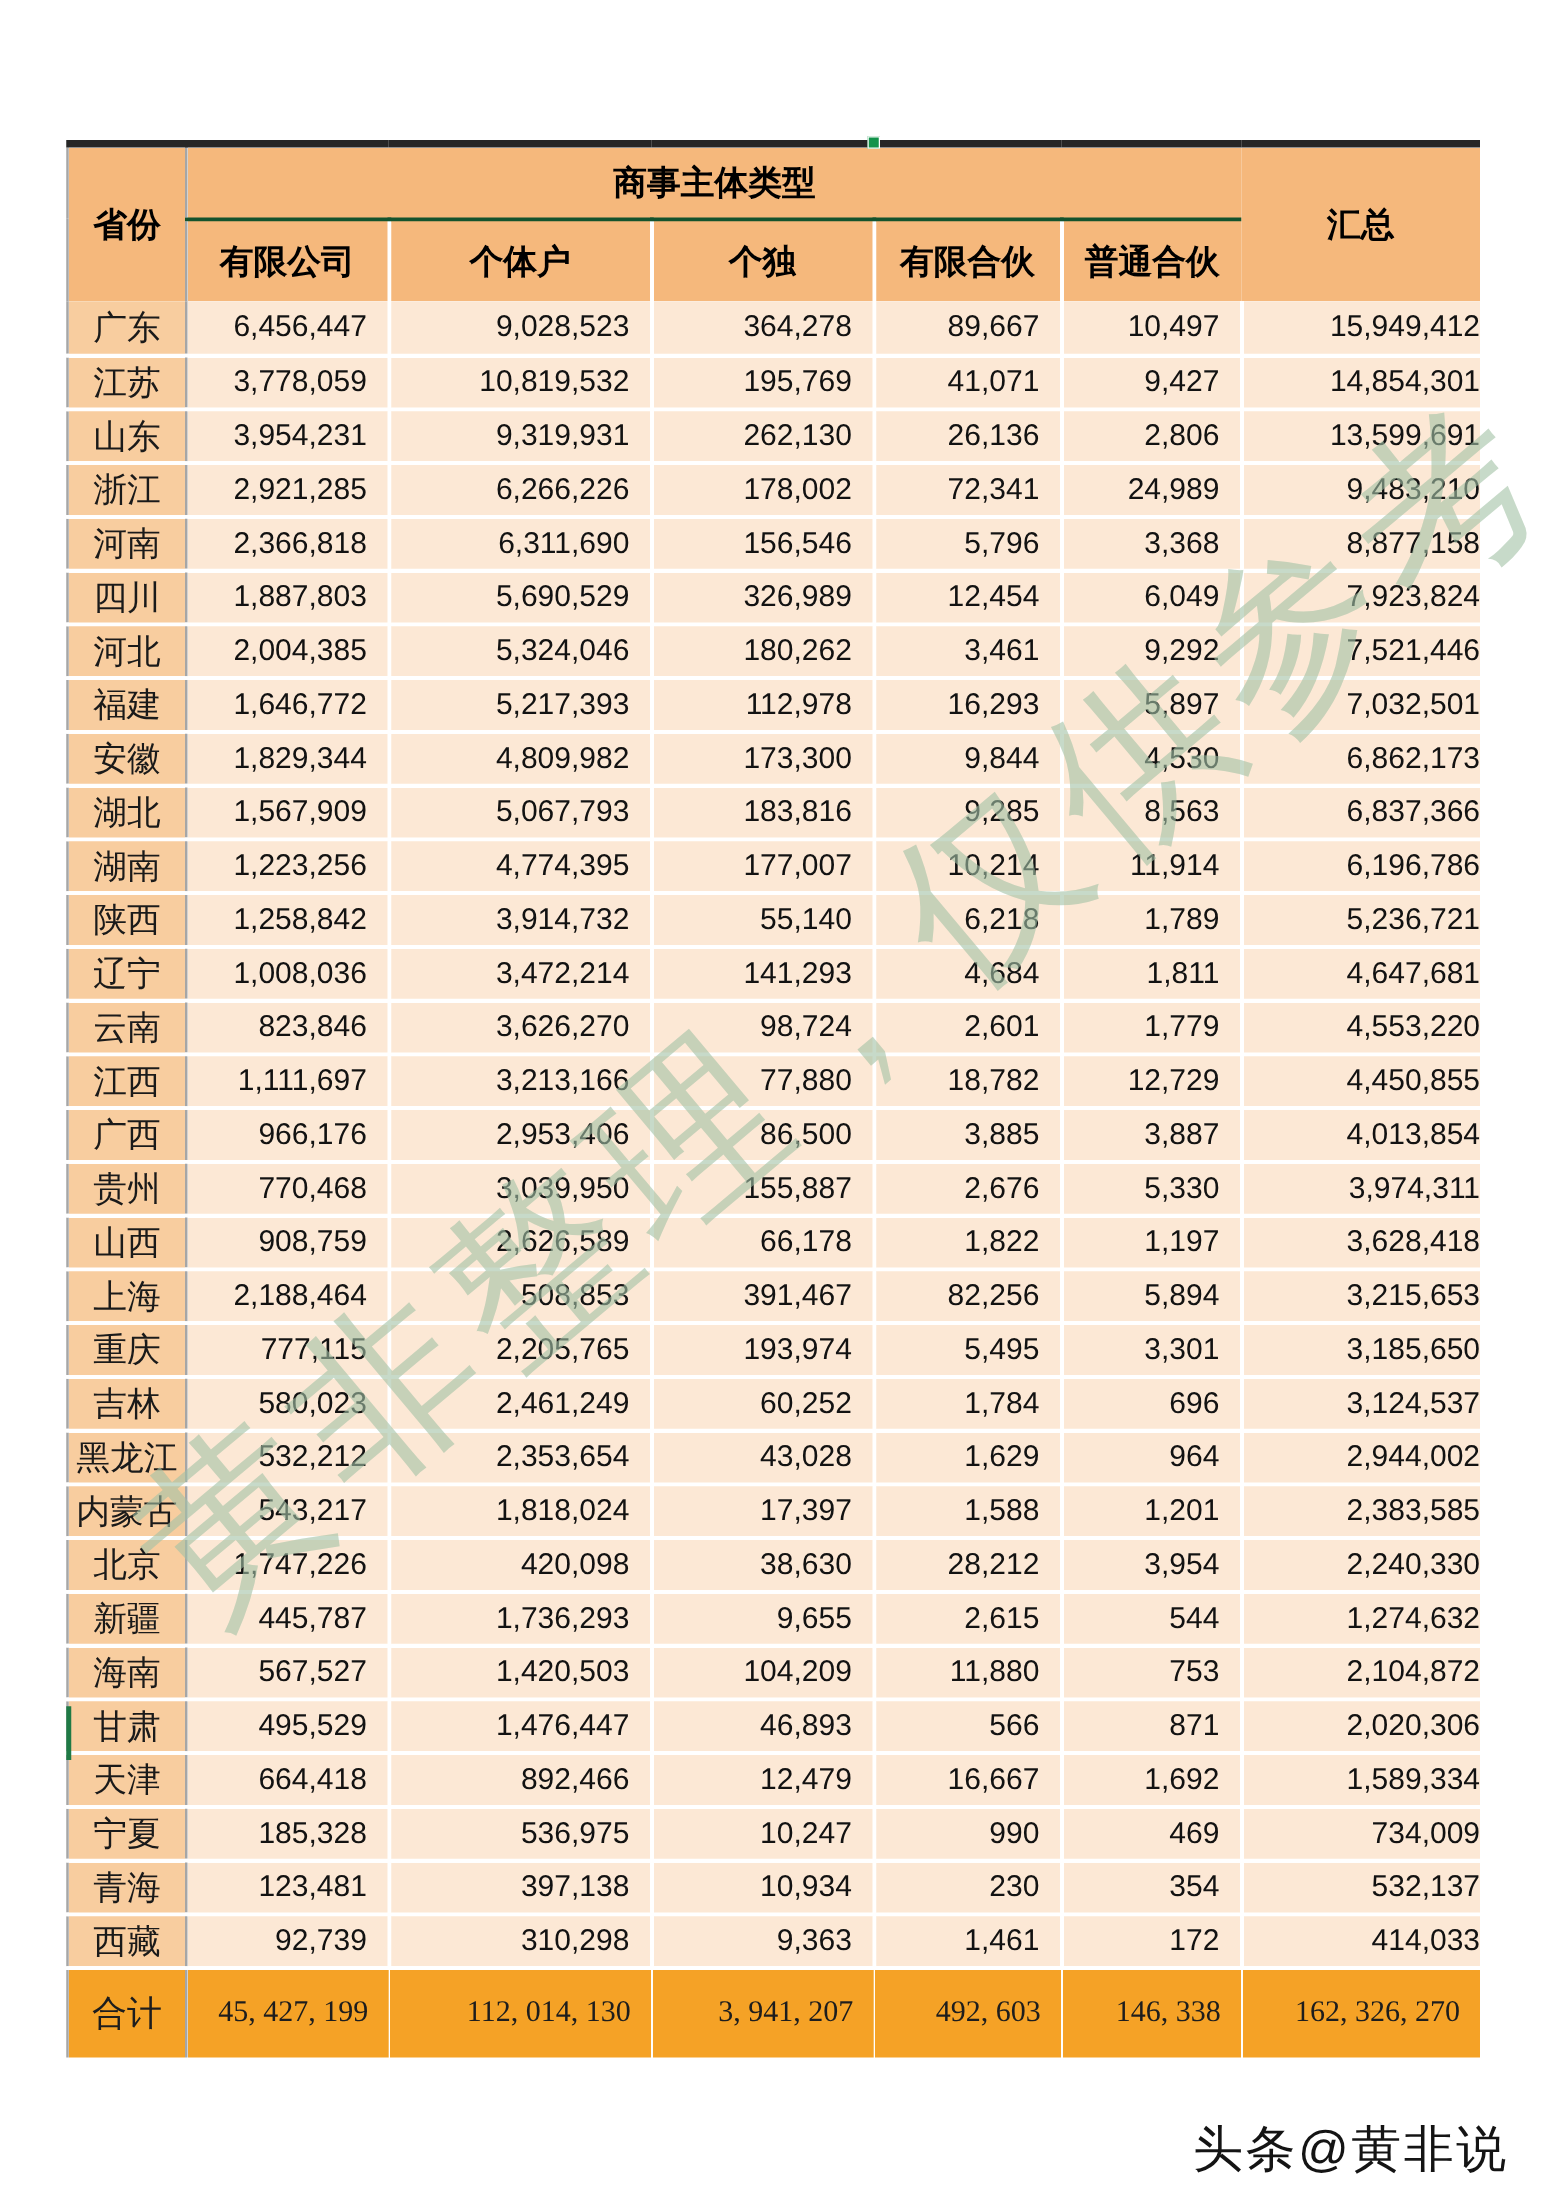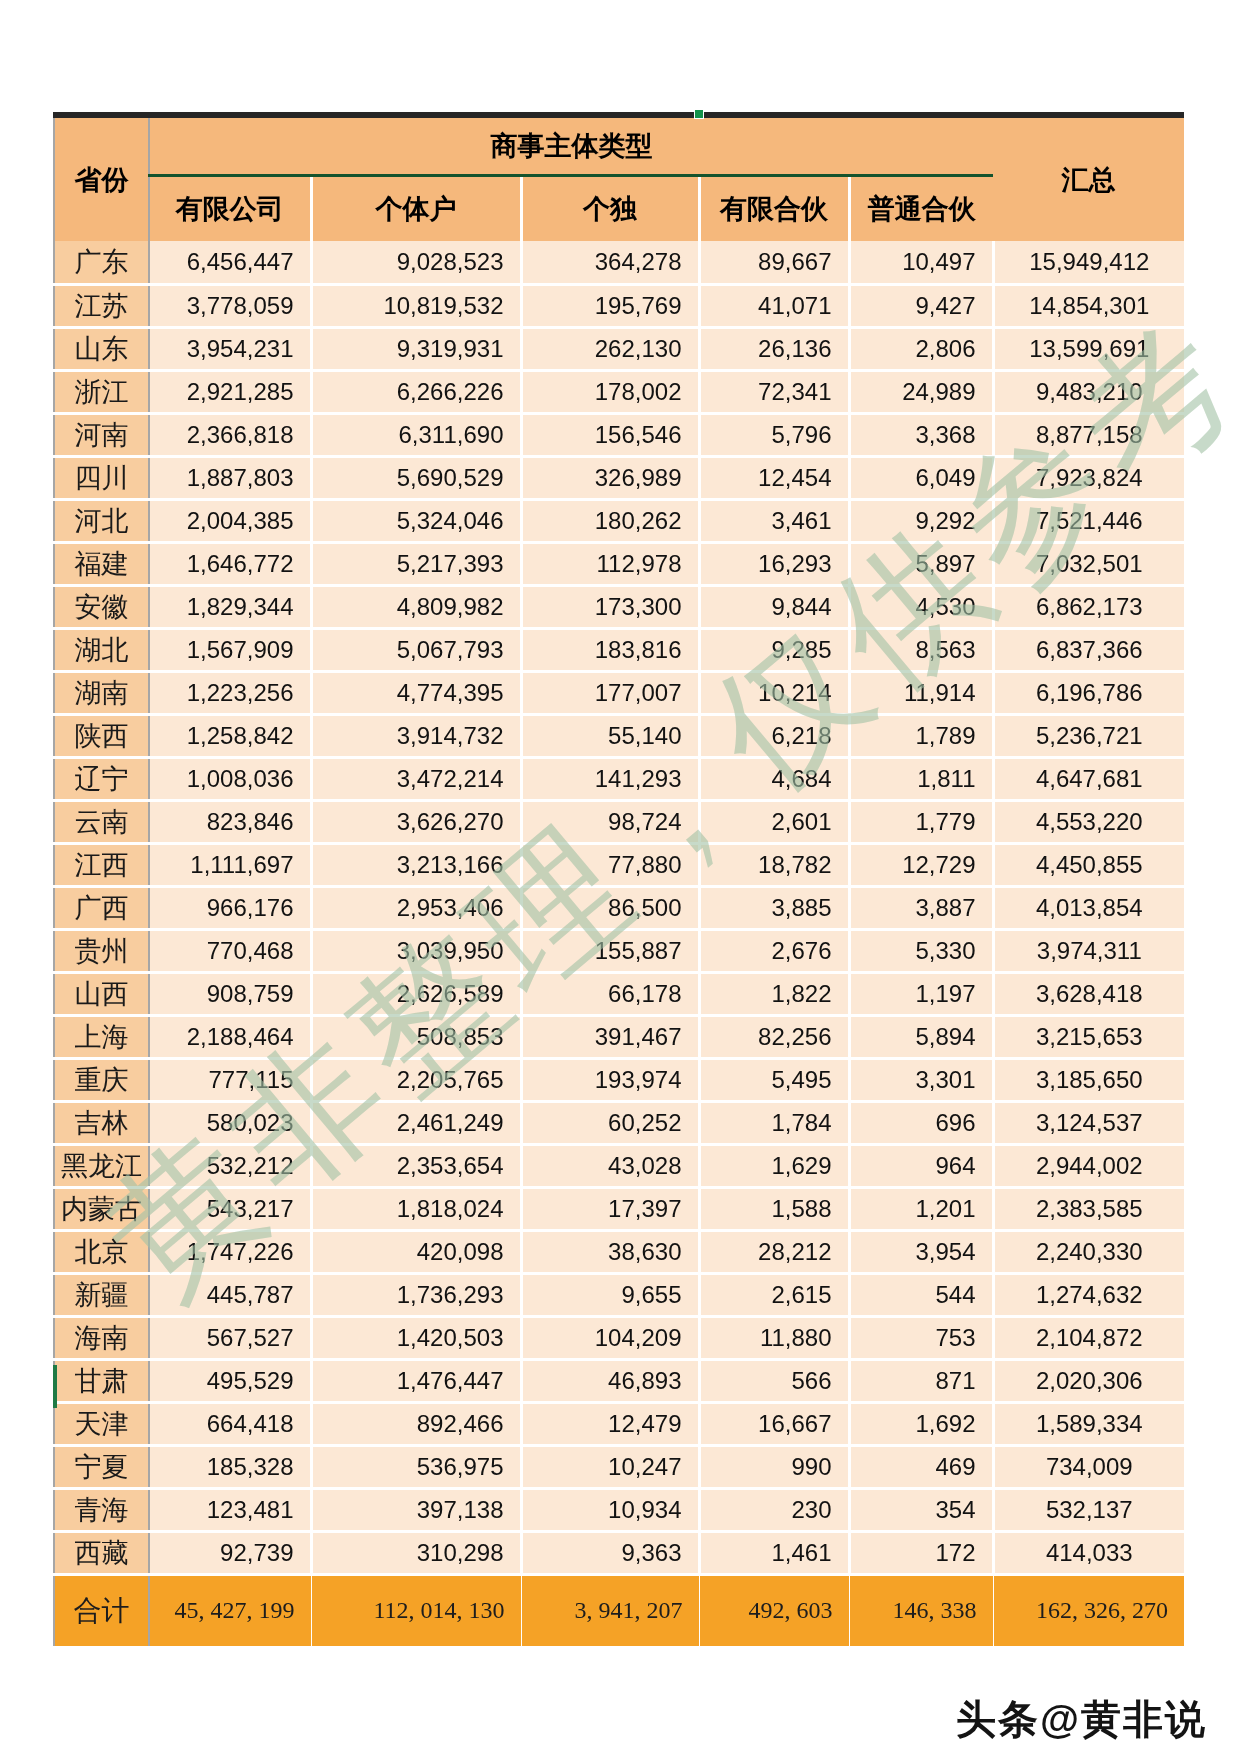--- a/index.html
+++ b/index.html
@@ -38,21 +38,21 @@
     height:43px;
     border-bottom:3px solid #fff;
     border-right:3px solid #fff;
     background:var(--cell-bg,#FCE8D5);
     font-size:24px;
     color:#121212;
     text-align:right;
     padding-right:16px;
     vertical-align:middle;
   }
-  tbody td:last-child { border-right:none; padding-right:0;text-align:center; }
+  tbody td:last-child { border-right:none; padding-right:0; }
   tbody td.prov {
     background:var(--province-bg,#F8CD9F);
     border-left:2px solid var(--grid-gray,#A6A6A6);
     border-right:2px solid var(--grid-gray,#A6A6A6);
     text-align:center;
     padding:0;
     font-family:"Liberation Serif", serif;
     font-size:27px;
     color:#1a1a1a;
   }
@@ -108,21 +108,21 @@
     width:4px;
     height:43px;
     background:#1F7A45;
     z-index:3;
   }
   .footer-credit {
     position:absolute;
     right:33px;
     top:1692px;
     font-size:40px;
-    font-weight:bold;
+    font-weight:normal;
     letter-spacing:2px;
     color:#141414;
     font-family:"Liberation Sans", sans-serif;
     z-index:4;
   }
 </style>
 </head>
 <body style="--header-bg: #F5B87C; --province-bg: #F8CD9F; --cell-bg: #FCE8D5; --total-bg: #F5A226; --grid-gray: #A6A6A6; --top-border: #262626; --watermark-green: #A3C2A6;">
 
 <div class="table-wrap">

